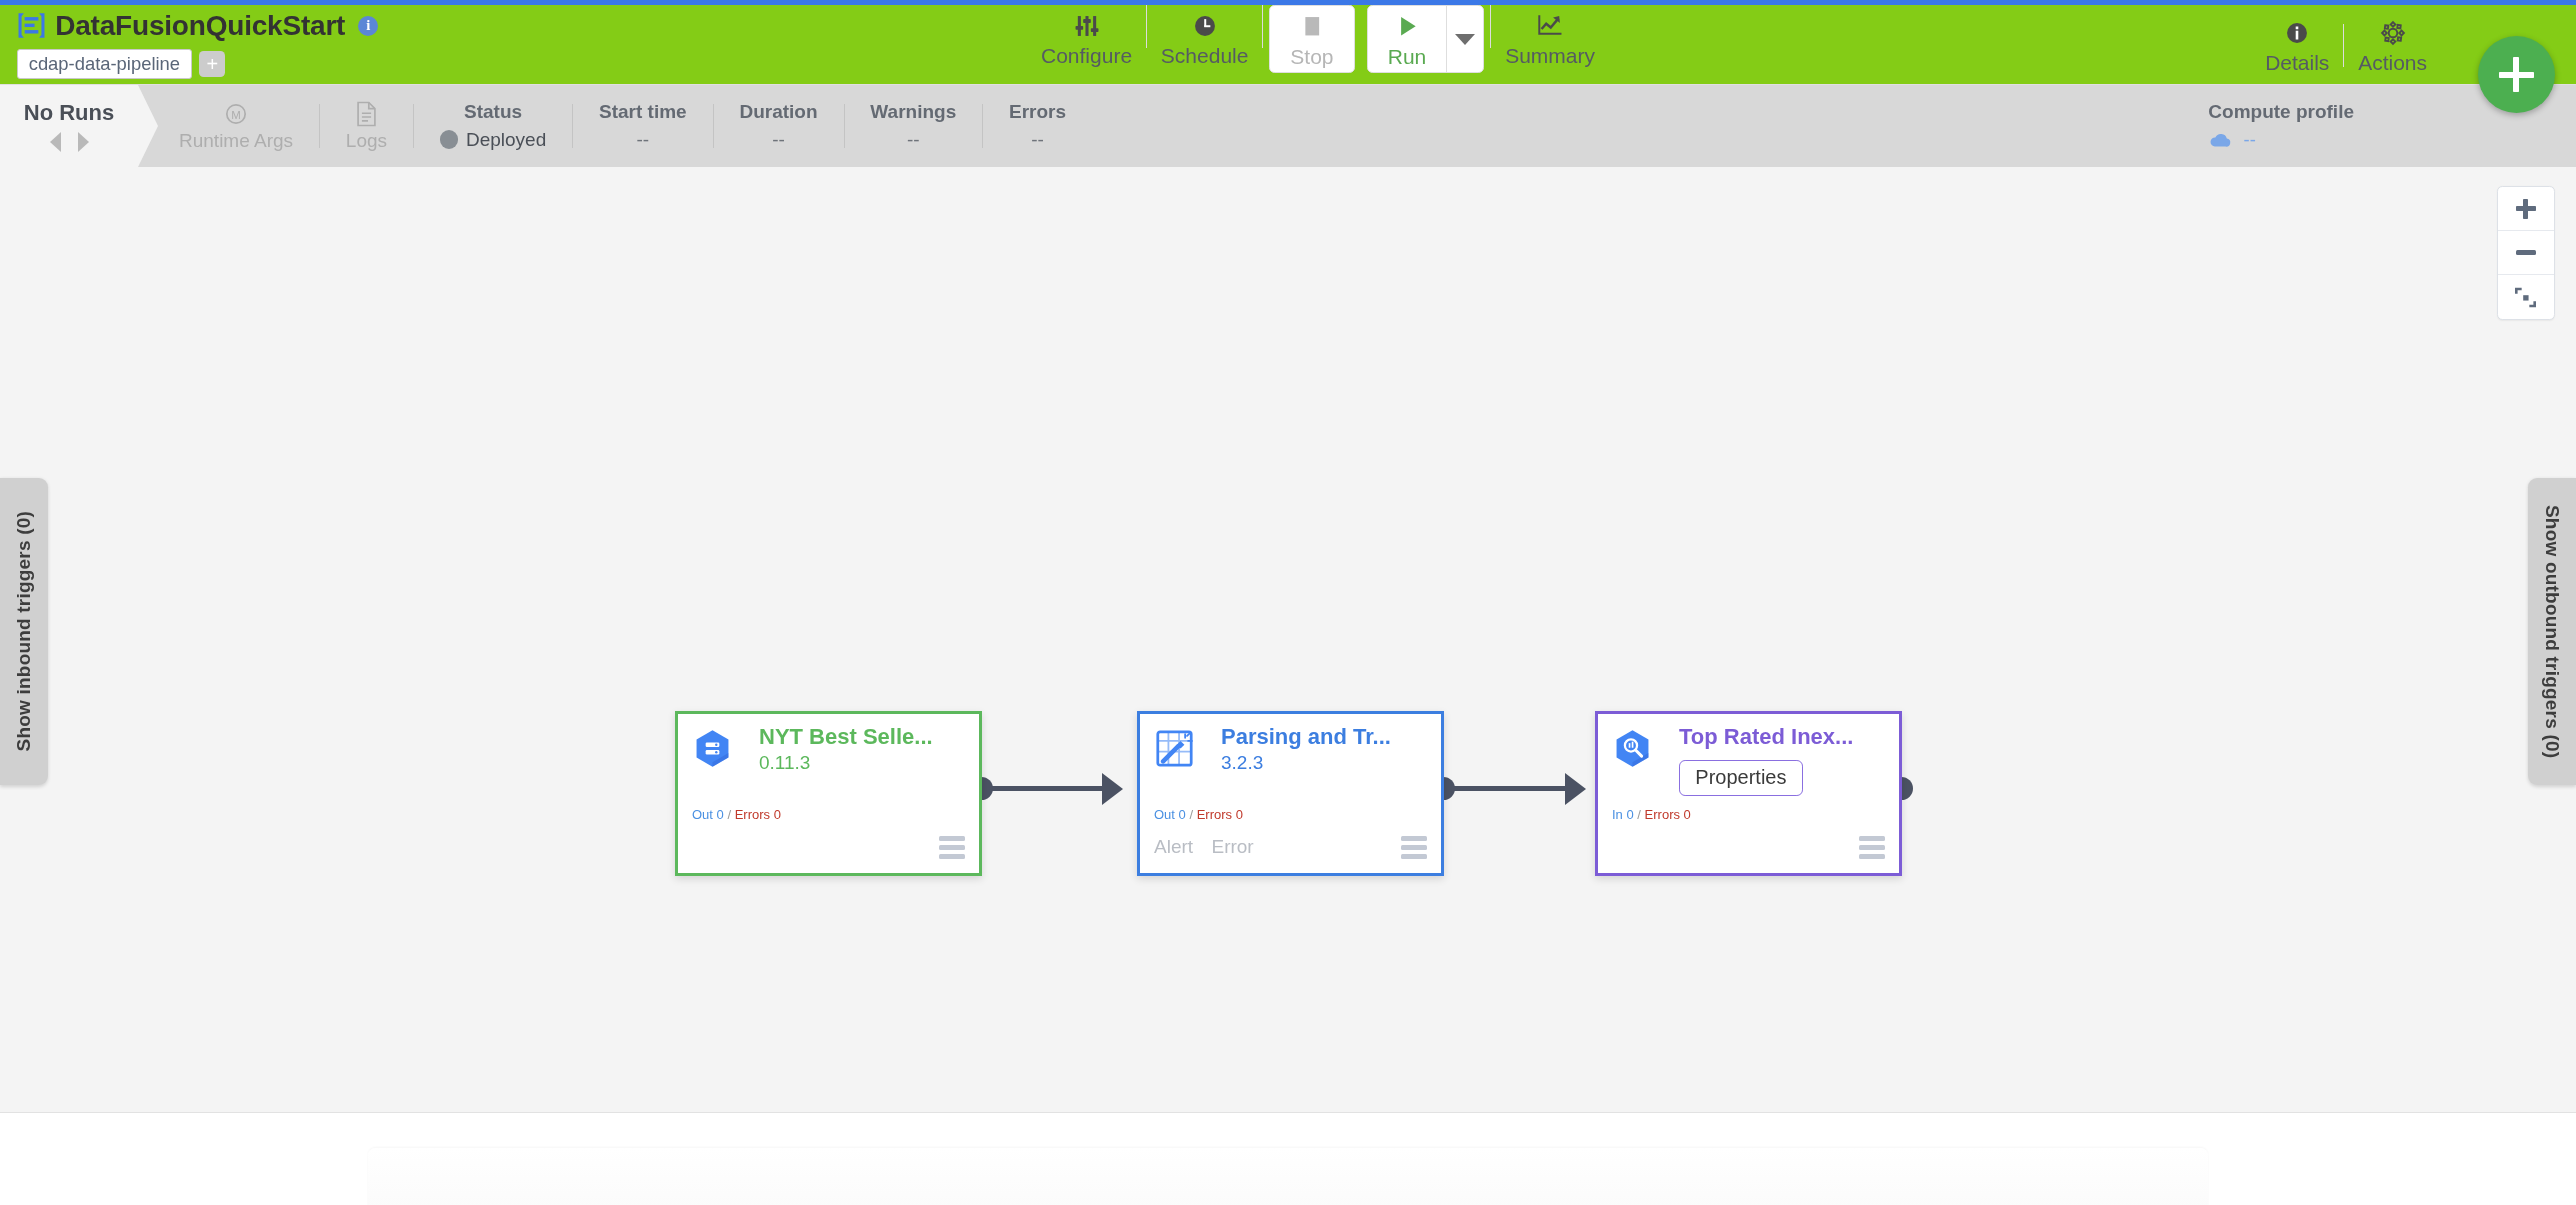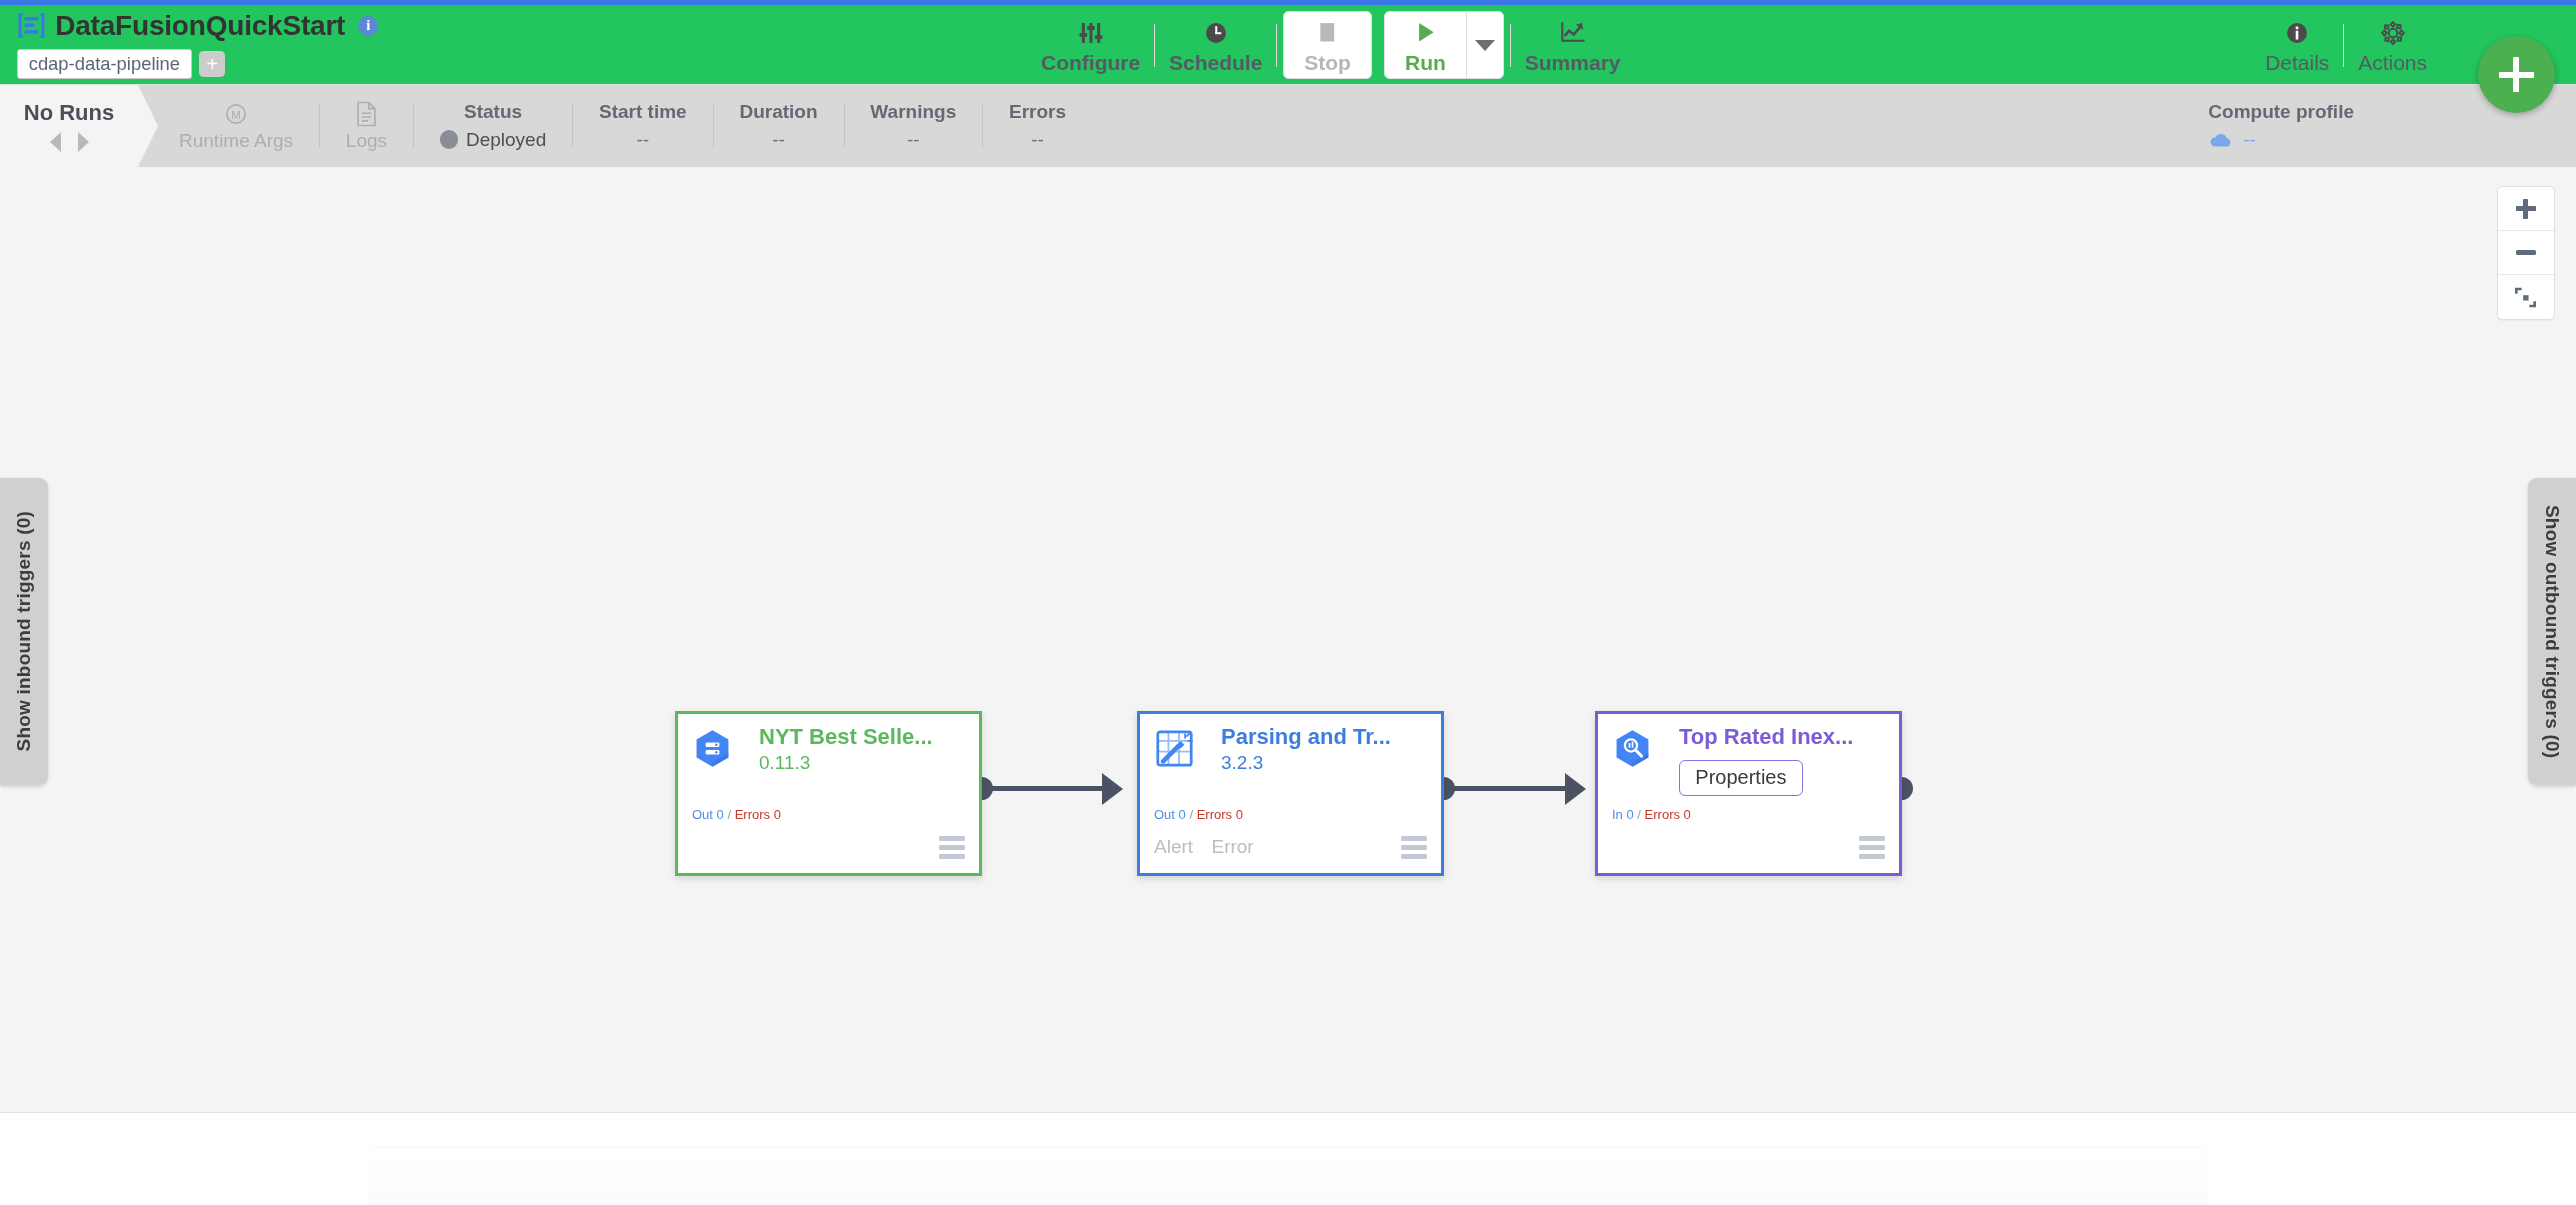--- a/index.html
+++ b/index.html
@@ -13,21 +13,21 @@
 
   
   .top-accent {
     position: absolute; top: 0; left: 0; width: 2576px; height: 5.4px;
     background: #3b78e7;
   }
 
   
   .header {
     position: absolute; top: 5.4px; left: 0; width: 2576px; height: 80px;
-    background: #22c55e;
+    background: #84cc16;
     border-bottom: 0.8px solid #e0e0e0;
   }
 
   .brand { position: absolute; left: 17px; top: 4.6px; display: flex; align-items: center; gap: 9.2px; }
   .brand-logo { width: 29px; height: 29px; display:block; }
   .brand-title {
     font-size: 28px; font-weight: bold; color: #333333; letter-spacing: -0.2px;
     white-space: nowrap;
   }
   .info-dot {
@@ -45,21 +45,21 @@
   }
   .add-chip {
     width: 26px; height: 26px; border-radius: 4.6px; background: #cccccc;
     color: #ffffff; font-size: 20px; line-height: 23px; text-align: center;
     display:flex; align-items:center; justify-content:center;
   }
 
   
   .toolbar {
     position: absolute; left: 1027px; top: 0px; height: 80px;
-    display: flex; align-items: center; font-weight: bold;
+    display: flex; align-items: flex-start;
   }
   .tool-item {
     display: flex; flex-direction: column; align-items: center; justify-content: center;
     min-width: 66px; padding: 4.6px 14px 3.1px 14px; height: 66px;
     font-size: 21px; color: #555b63;
   }
   .tool-item .ticon { height: 31px; display:flex; align-items:center; justify-content:center; margin-bottom: 3.1px; }
   .tool-divider { width: 0.8px; height: 43px; background: #dcdcdc; }
   .btn-box {
     border: 0.8px solid #dedede; border-radius: 5.4px; background: #fff;

